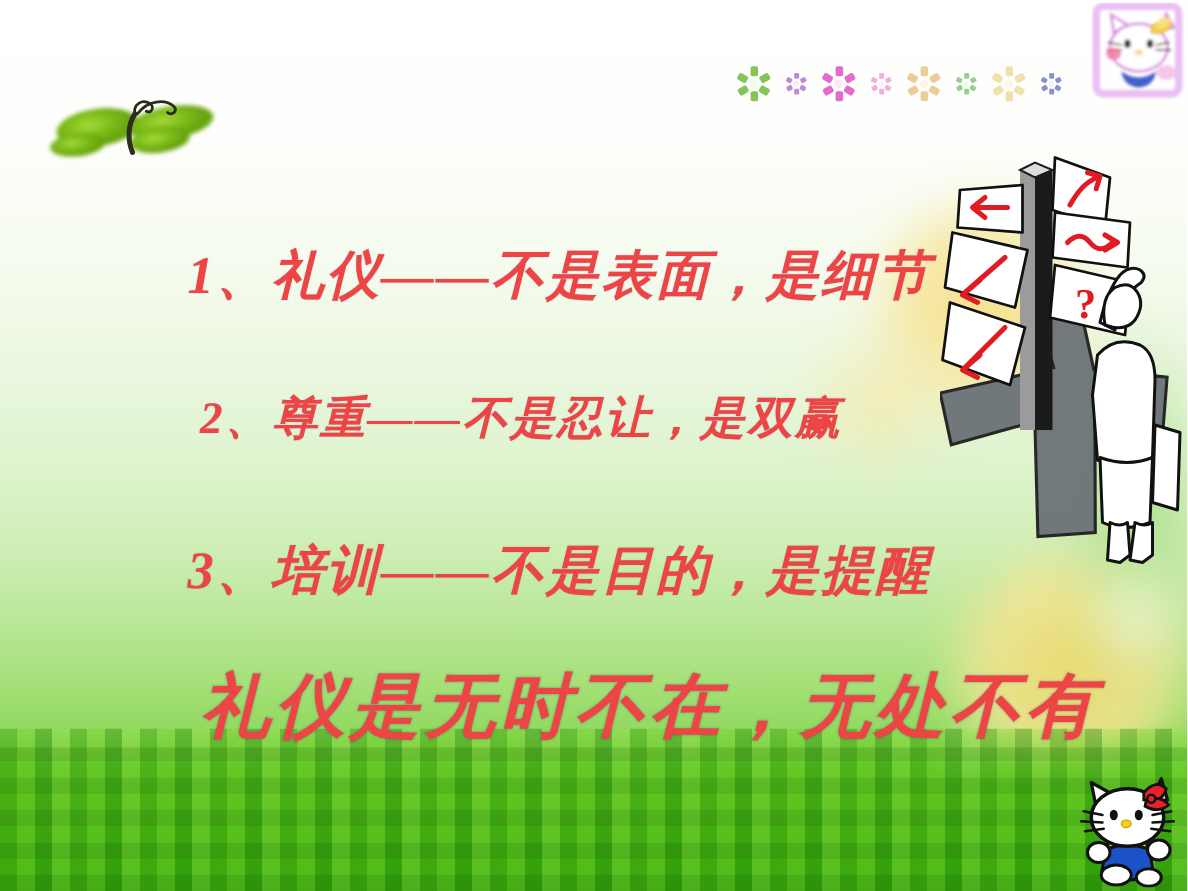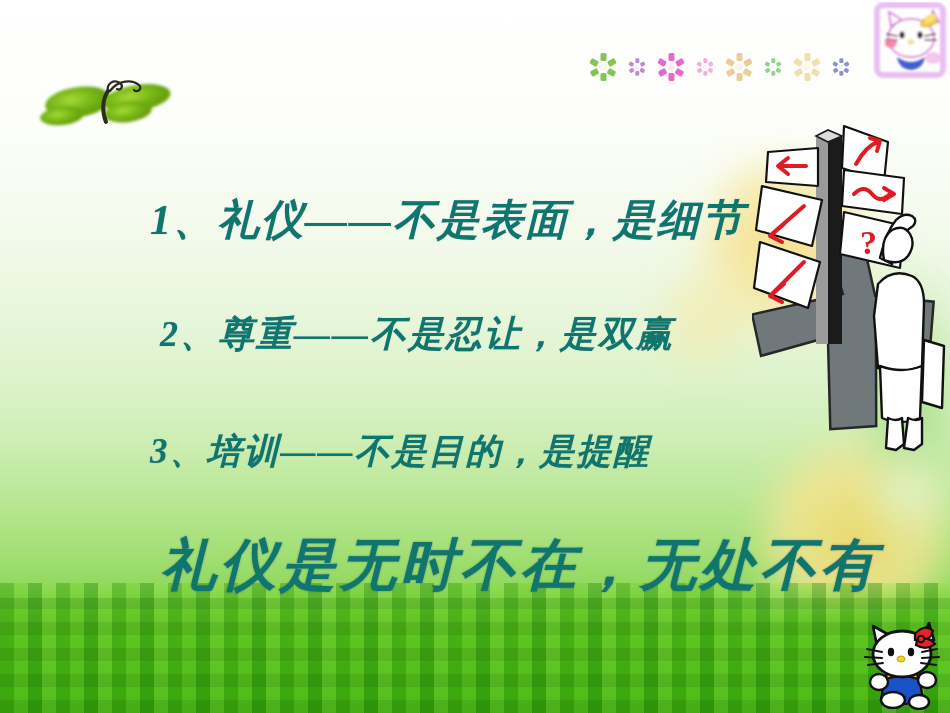--- a/index.html
+++ b/index.html
@@ -85,31 +85,31 @@
   
   .kitty-bottom { position:absolute; left:857px; top:614px; width:90px; height:96px; }
 
   
   .clipart { position:absolute; left:752px; top:108px; width:200px; height:350px; }
 
   
   .lines { position:absolute; left:0; top:0; width:950px; height:713px; }
   .line {
     position:absolute;
-    color:#0f766e;
+    color:#ef4444;
     font-family:"Liberation Serif", "DejaVu Serif", serif;
     font-style:italic;
     font-weight:700;
     white-space:nowrap;
     letter-spacing:2px;
     text-shadow:0 0 1px rgba(42,43,140,.35);
   }
   .line-1 { left:150px; top:192px;  font-size:42px; }
   .line-2 { left:160px; top:310px;  font-size:36px; }
-  .line-3 { left:150px; top:428px;  font-size:35px; }
+  .line-3 { left:150px; top:428px;  font-size:42px; }
   .line-final {
     left:160px; top:528px;
     font-size:56px;
     font-weight:900;
     letter-spacing:4px;
     text-shadow:0 0 2px rgba(42,43,140,.5);
     text-align:right;
   }
 </style>
 </head>

